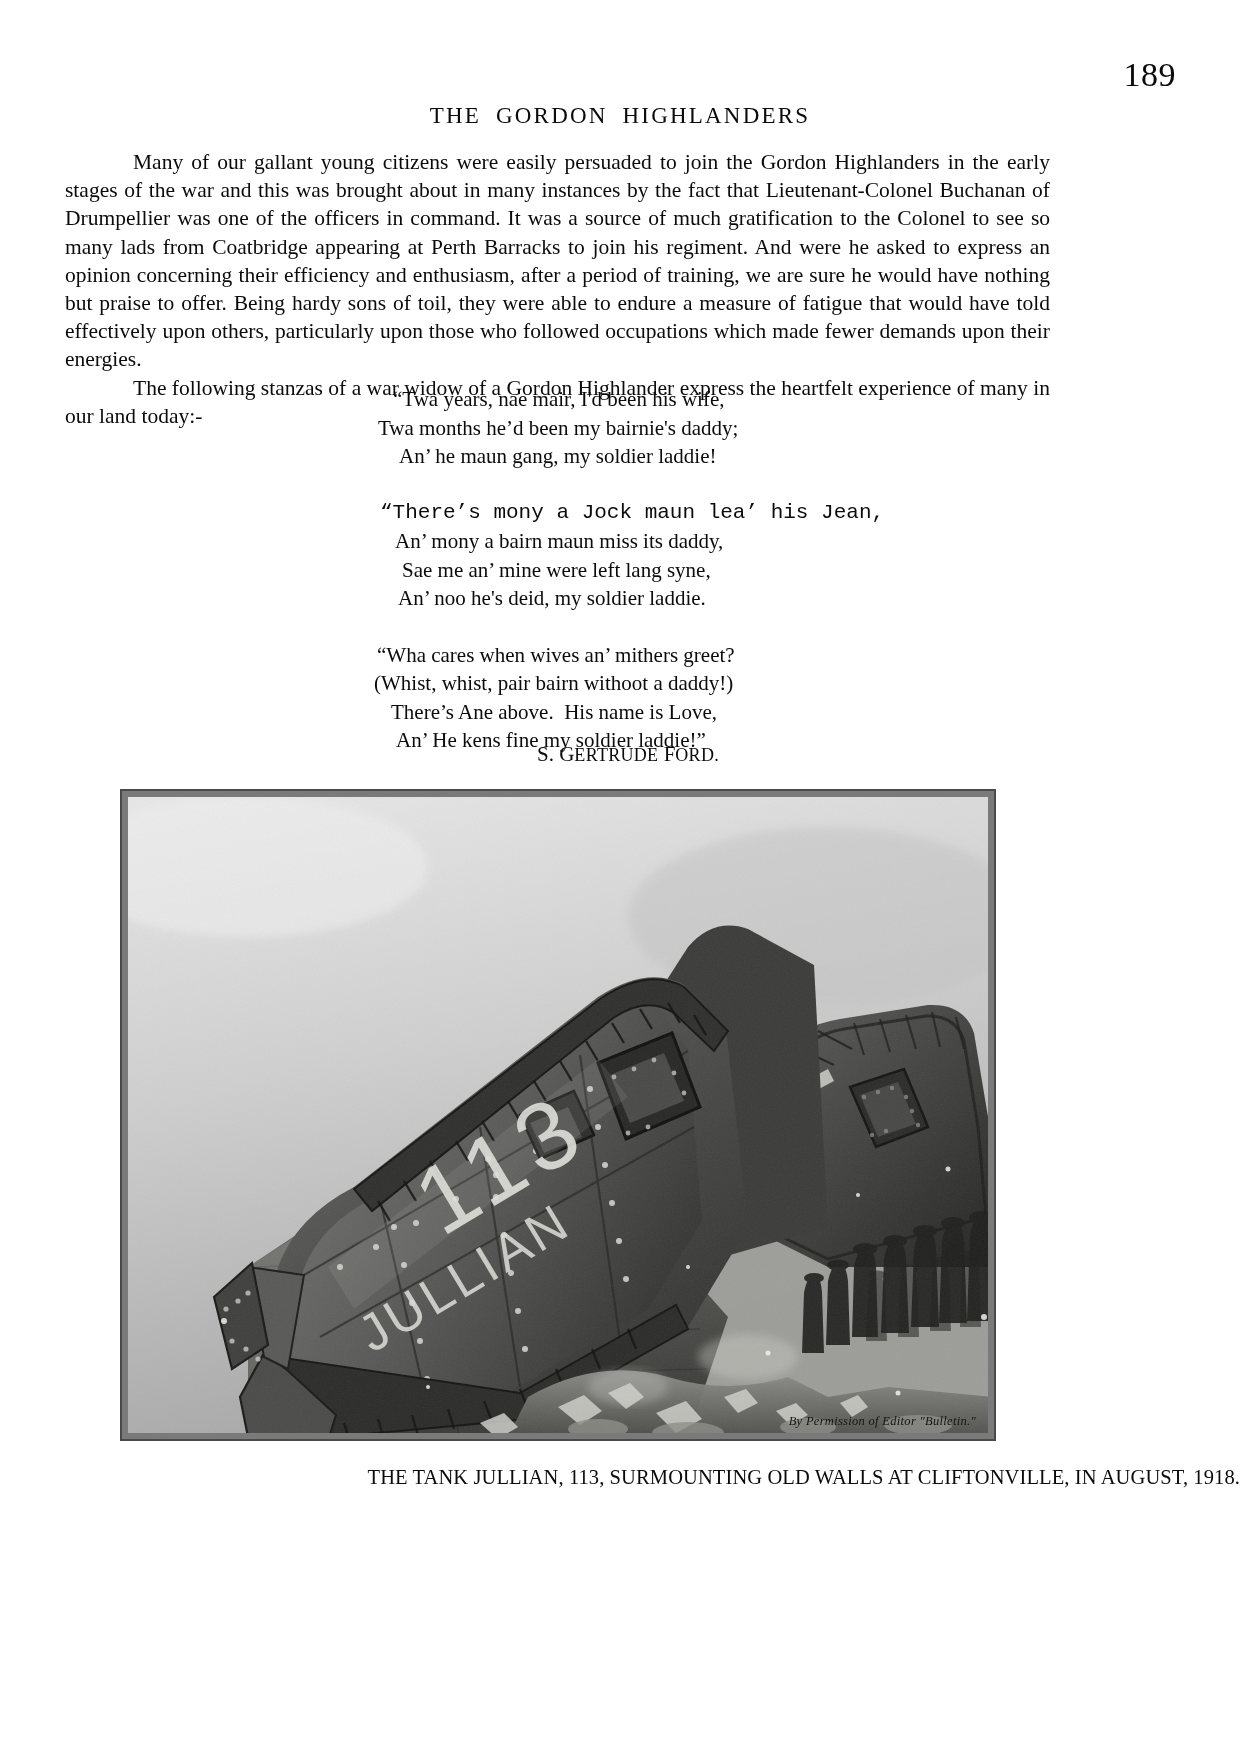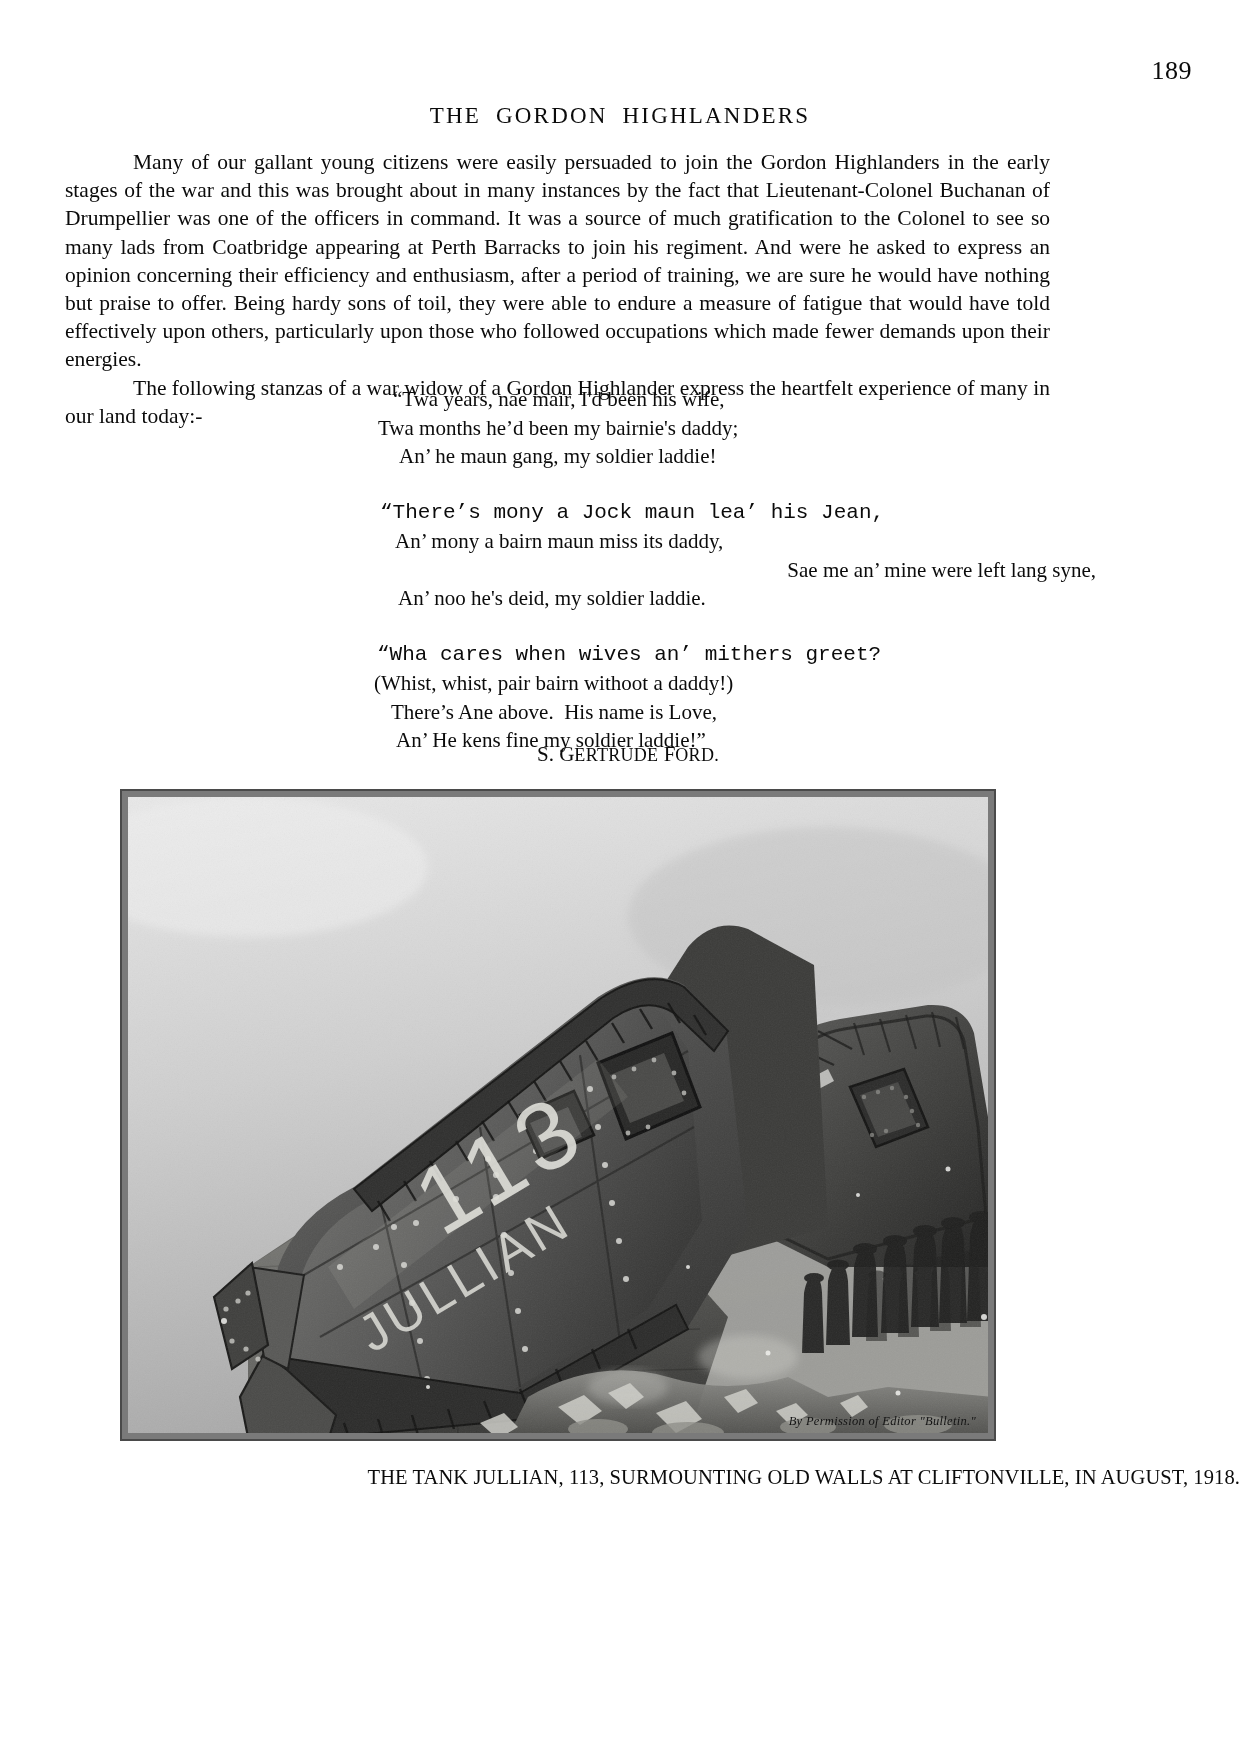--- a/index.html
+++ b/index.html
@@ -18,22 +18,22 @@
 
   .page {
     position: absolute;
     inset: 0;
   }
 
   
   .page-number {
     position: absolute;
     top: 58px;
-    right: 48px;
-    font-size: 26px;
+    right: 64px;
+    font-size: 34px;
     line-height: 1;
     letter-spacing: 0.5px;
   }
 
   
   .page-title {
     position: absolute;
     top: 88px;
     left: 0;
     width: 1240px;
@@ -81,24 +81,24 @@
     white-space: pre;
     text-align: left;
   }
   .v-a { padding-left: 393px; }
   .v-b { padding-left: 378px; }
   .v-c { padding-left: 388px; }
   .v-d { padding-left: 399px; }
 
   .s2-a { padding-left: 380px; font-family: Liberation Mono, monospace; }
   .s2-b { padding-left: 395px; }
-  .s2-c { padding-left: 402px; text-align: right; }
+  .s2-c { padding-left: 402px; }
   .s2-d { padding-left: 398px; }
 
-  .s3-a { padding-left: 377px; font-family: Liberation Mono, monospace; }
+  .s3-a { padding-left: 377px; }
   .s3-b { padding-left: 374px; }
   .s3-c { padding-left: 391px; }
   .s3-d { padding-left: 396px; }
 
   .attribution {
     position: absolute;
     left: 0;
     top: 742px;
     width: 1240px;
     font-size: 21px;

